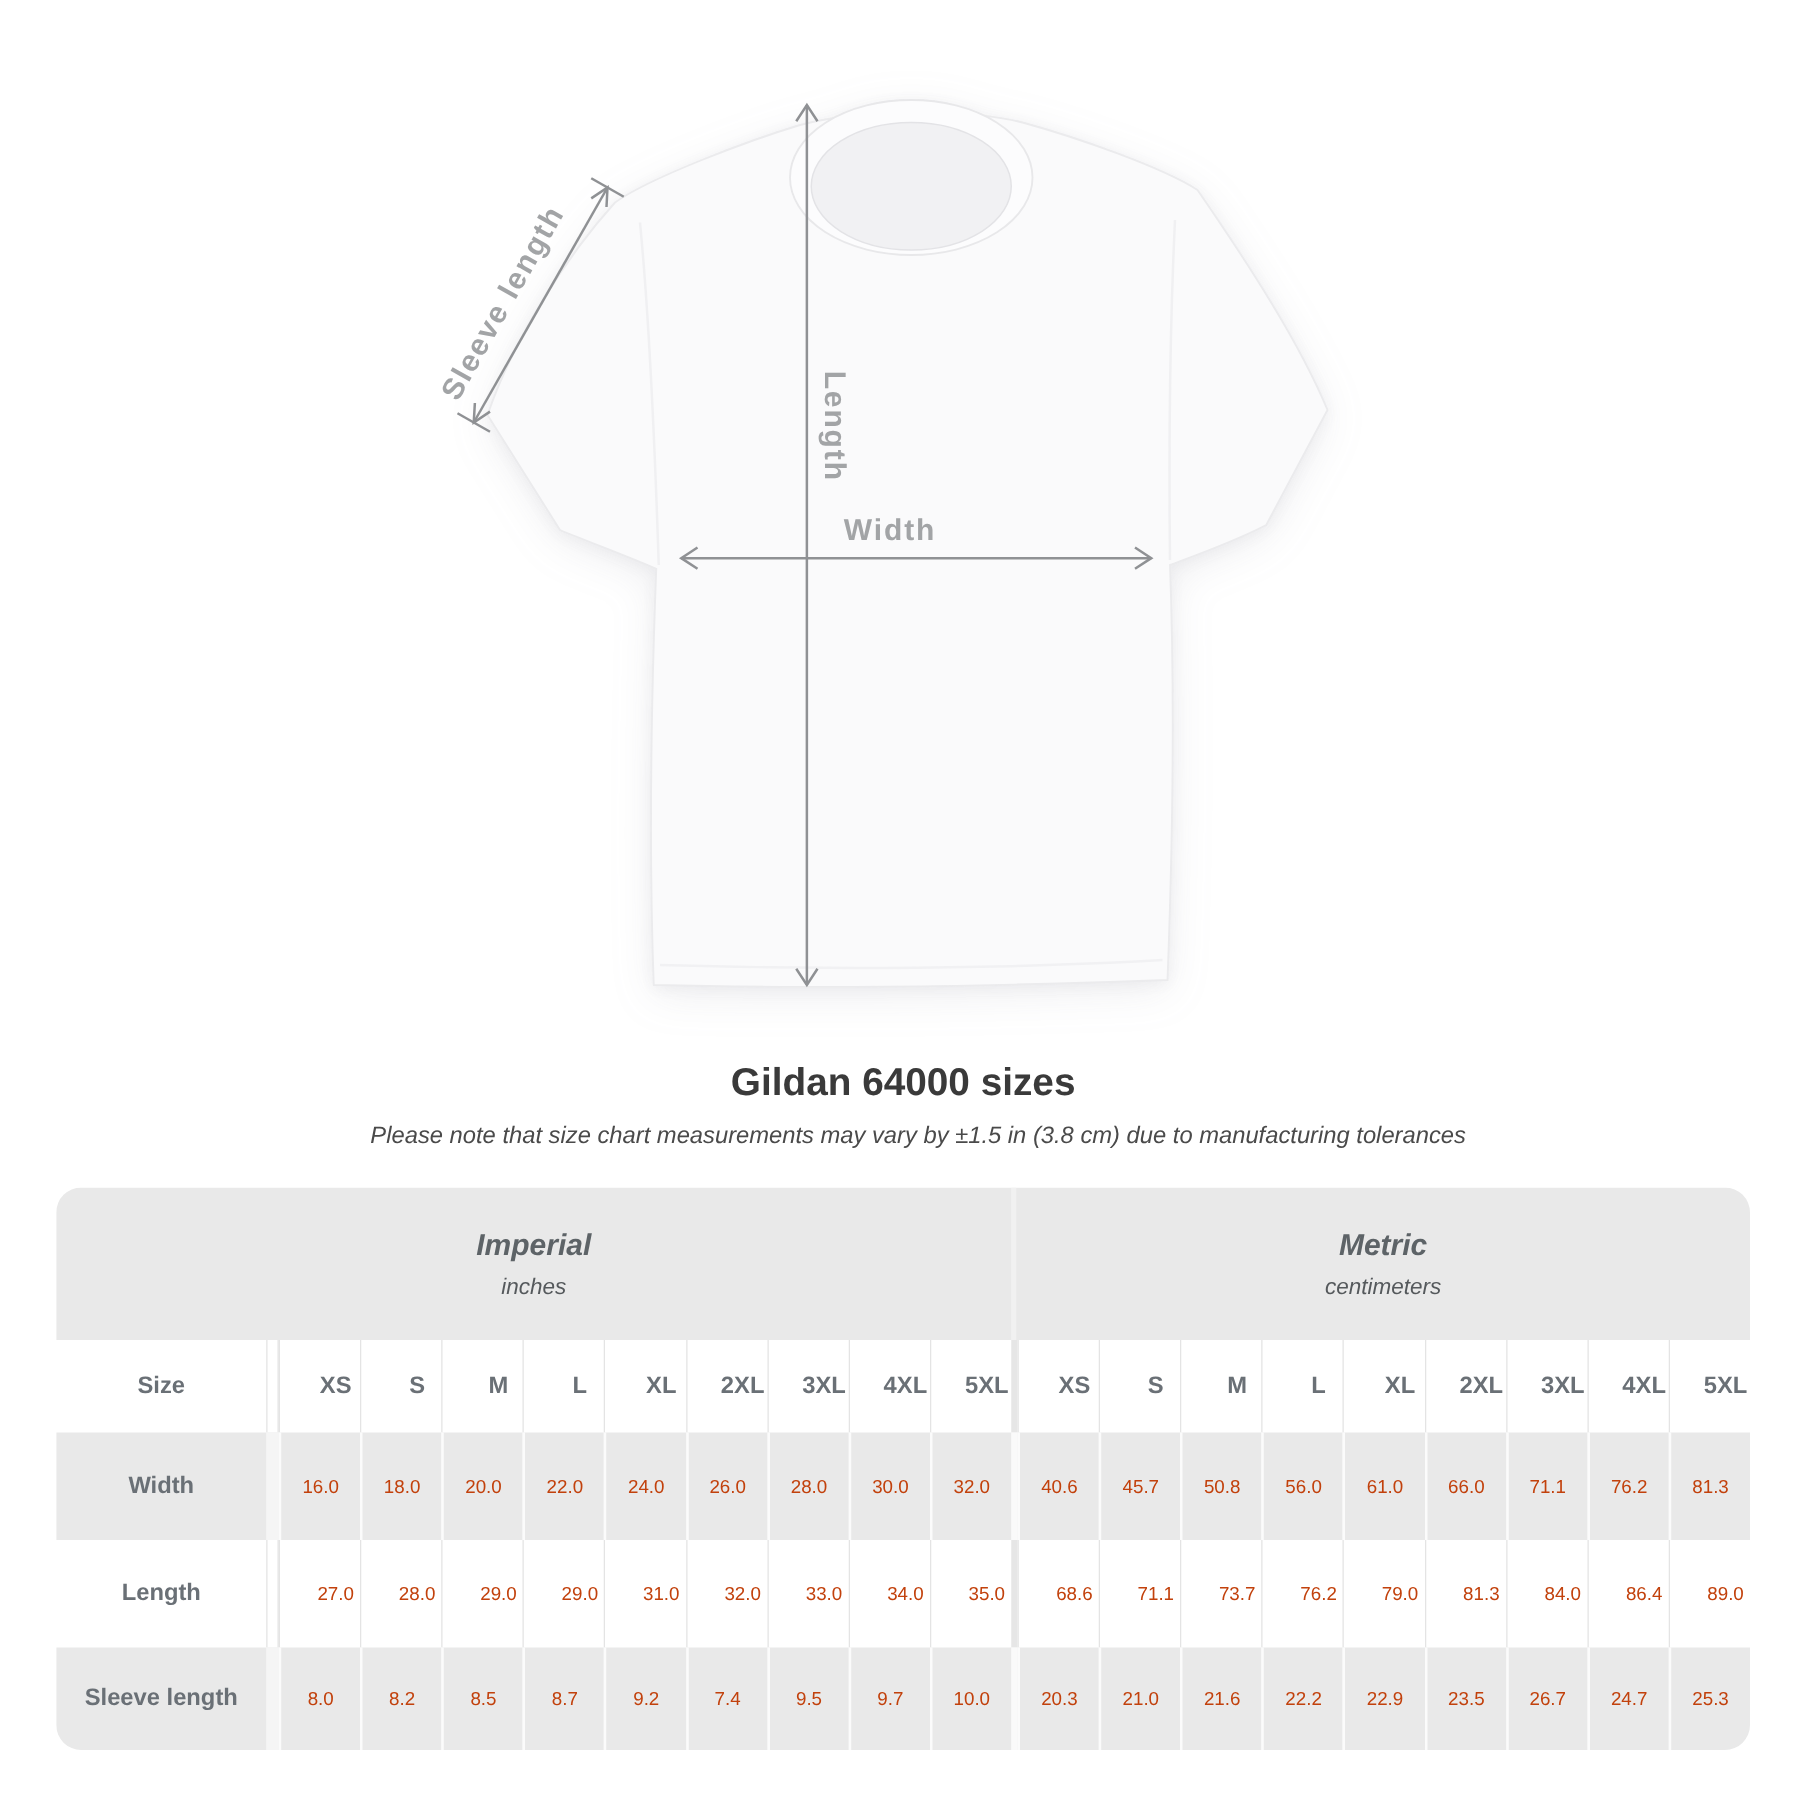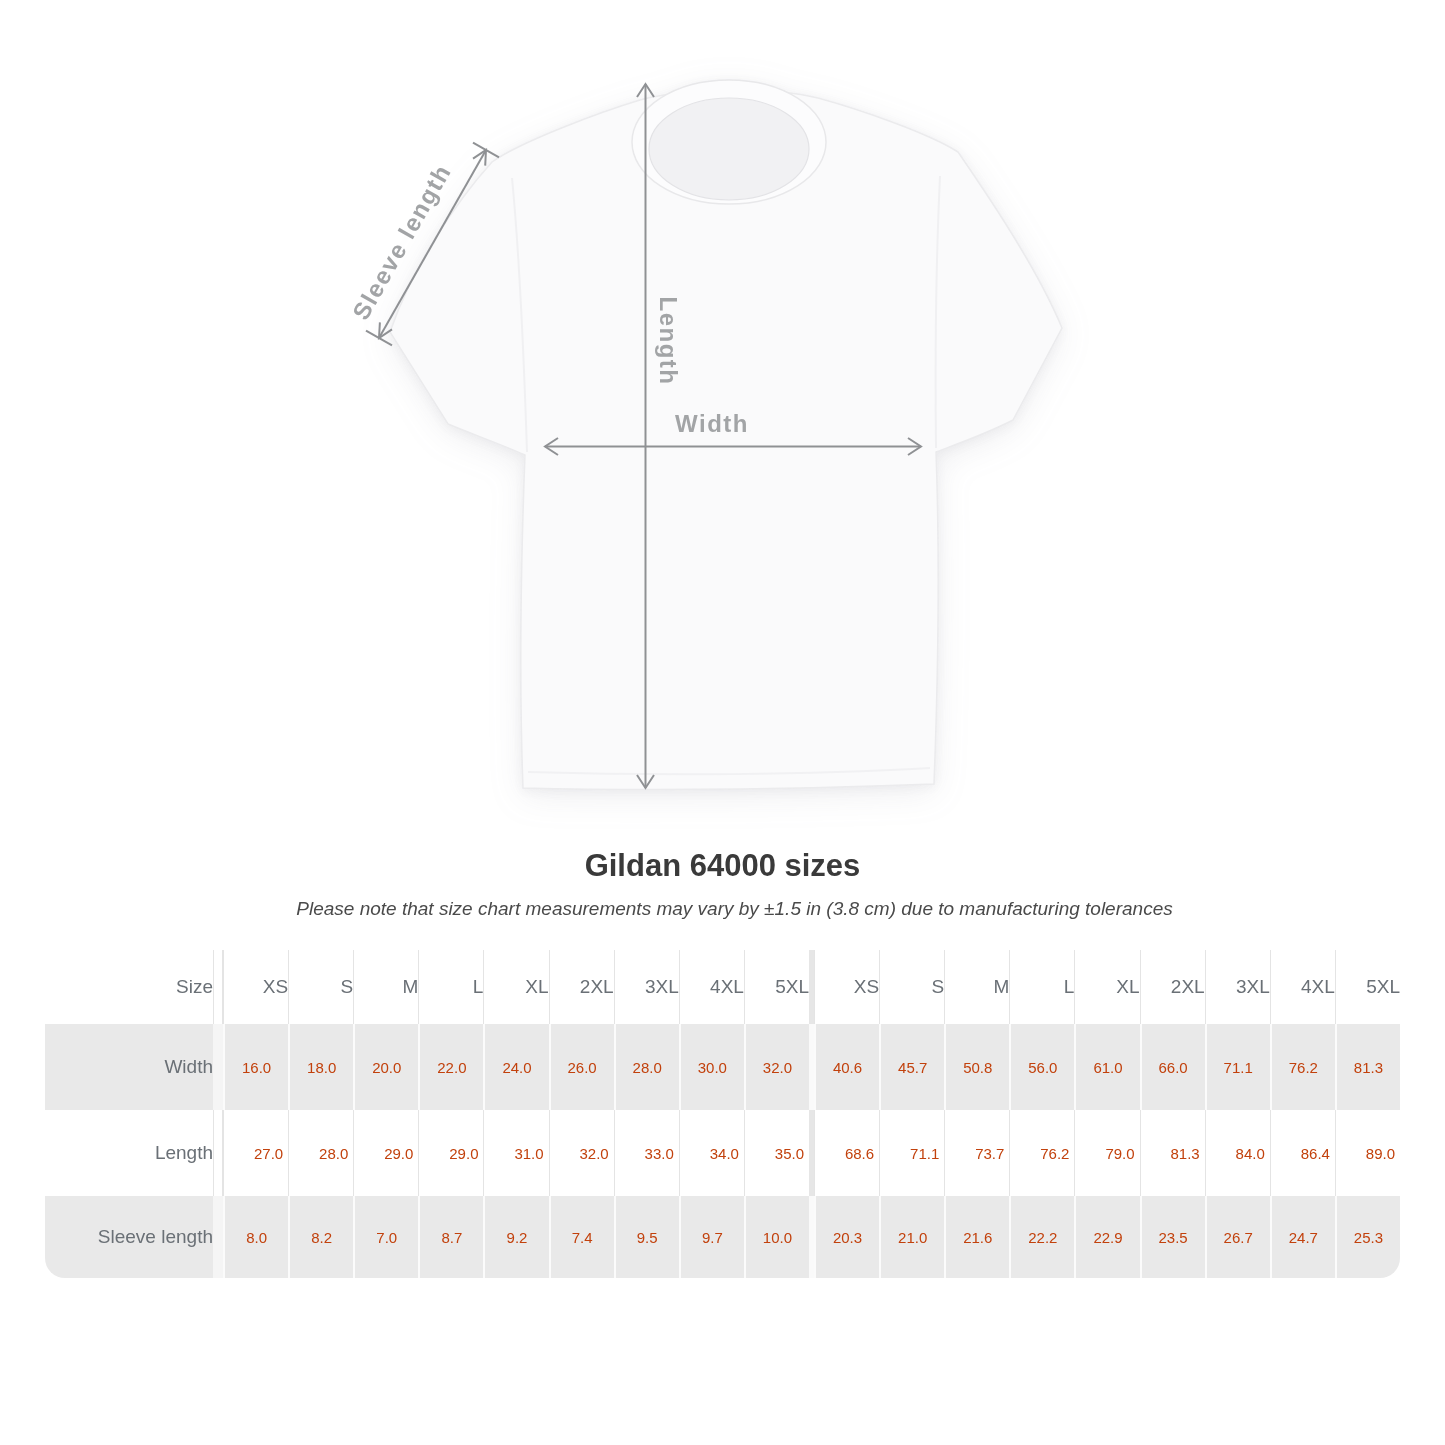--- a/index.html
+++ b/index.html
@@ -39,21 +39,21 @@
   tr.r-last  { height:82px; }
 
   th.band {
     background:#e9e9e9; vertical-align:middle; text-align:center; font-weight:normal;
   }
   th.band-metric { border-left:4px solid #f1f1f1; }
   .band-name { font-size:24px; font-weight:bold; font-style:italic; color:#5d6367; }
   .band-unit { font-size:18px; font-style:italic; color:#55595c; margin-top:8px; }
 
   th.row-label, th.size-h {
-    font-weight:normal; font-size:19px; color:#6a7076; text-align:right; vertical-align:middle;
+    font-weight:bold; font-size:19px; color:#6a7076; text-align:center; vertical-align:middle;
   }
   td.cell {
     font-size:15px; color:#c2410c; text-align:center; vertical-align:middle;
   }
   
   tr.r-sizes .sep, tr.r-white .sep { border-left:1px solid #e4e4e4;padding-left:25px; }
   tr.r-gray  .sep { border-left:2px solid #fbfbfb; }
   
   tr.r-sizes td.gap, tr.r-white td.gap { background:#ffffff; border-left:1px solid #e4e4e4; border-right:1px solid #e4e4e4; }
   tr.r-gray  td.gap { background:#f5f5f5; }
@@ -132,20 +132,30 @@
         <col>
         <col>
         <col>
         <col>
         <col>
         <col>
         <col>
         <col>
     </colgroup>
     <thead>
+      <tr class="r-band">
+        <th class="band" colspan="11">
+          <div class="band-name">Imperial</div>
+          <div class="band-unit">inches</div>
+        </th>
+        <th class="band band-metric" colspan="10">
+          <div class="band-name">Metric</div>
+          <div class="band-unit">centimeters</div>
+        </th>
+      </tr>
       <tr class="r-sizes" id="sizes-row">
         <th class="row-label">Size</th>
       <td class="gap"></td>
           <th class="size-h sep">XS</th>
           <th class="size-h sep">S</th>
           <th class="size-h sep">M</th>
           <th class="size-h sep">L</th>
           <th class="size-h sep">XL</th>
           <th class="size-h sep">2XL</th>
           <th class="size-h sep">3XL</th>
@@ -208,21 +218,21 @@
           <td class="cell sep">81.3</td>
           <td class="cell sep">84.0</td>
           <td class="cell sep">86.4</td>
           <td class="cell sep">89.0</td>
         </tr>
         <tr class="r-gray r-last">
           <th class="row-label">Sleeve length</th>
           <td class="gap"></td>
           <td class="cell sep">8.0</td>
           <td class="cell sep">8.2</td>
-          <td class="cell sep">7.0</td>
+          <td class="cell sep">8.5</td>
           <td class="cell sep">8.7</td>
           <td class="cell sep">9.2</td>
           <td class="cell sep">7.4</td>
           <td class="cell sep">9.5</td>
           <td class="cell sep">9.7</td>
           <td class="cell sep">10.0</td>
           <td class="mid"></td>
           <td class="cell sep">20.3</td>
           <td class="cell sep">21.0</td>
           <td class="cell sep">21.6</td>

